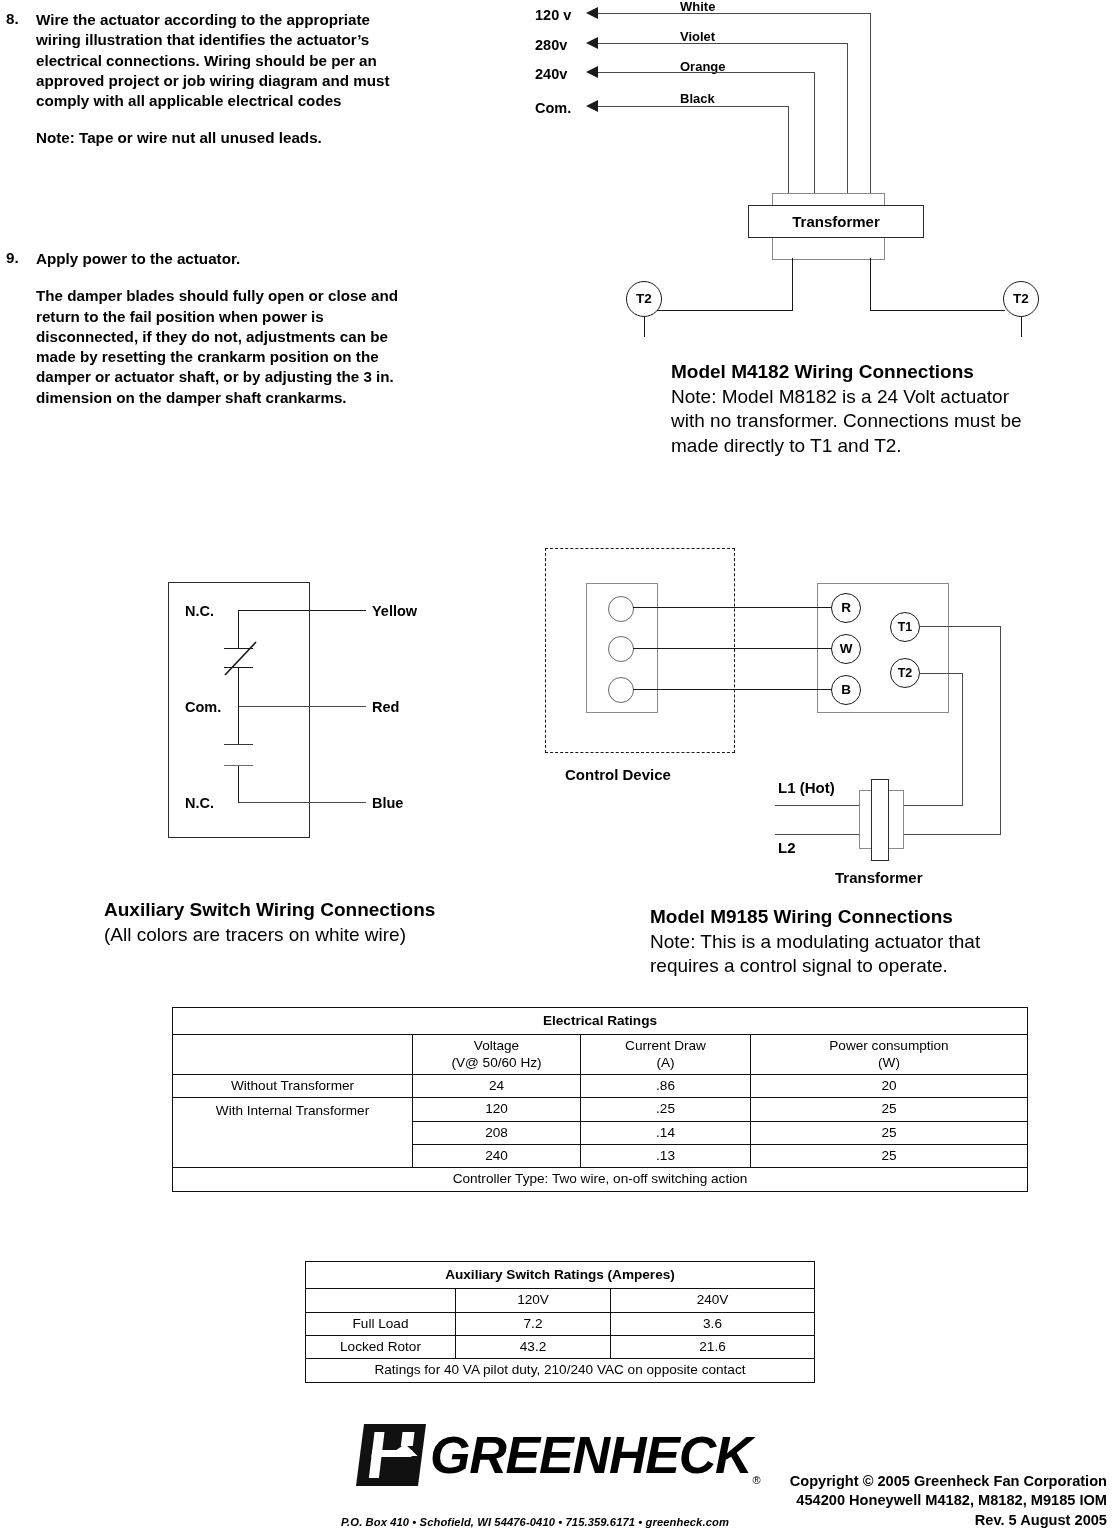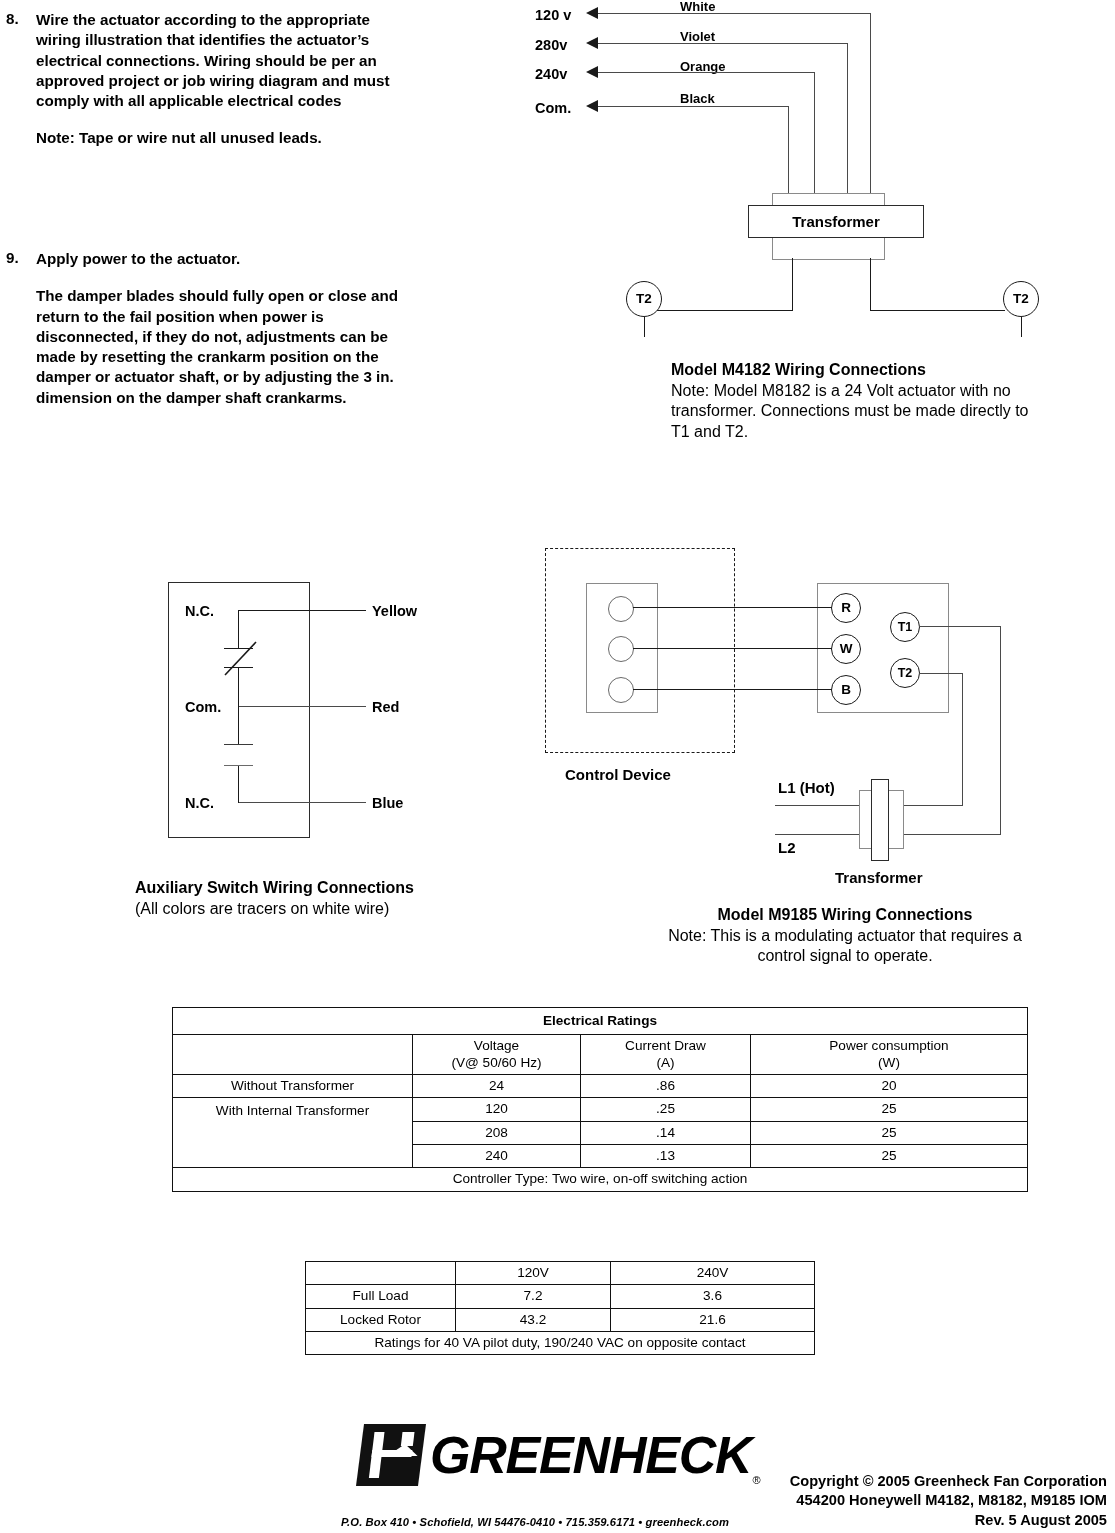--- a/index.html
+++ b/index.html
@@ -35,23 +35,23 @@
              border-right: 12px solid #1a1a1a; }
 
   .node { position: absolute; border-radius: 50%; border: 1.6px solid #1a1a1a;
           background: #fff; display: flex; align-items: center; justify-content: center;
           font-size: 13.5px; font-weight: 700; line-height: 1; text-align: right; }
   .node-plain { position: absolute; border-radius: 50%; border: 1.5px solid #6a6a6a; background: #fff; }
 
   .dashed-box { position: absolute; border: 1.6px dashed #1a1a1a; }
 
   
-  .cap { position: absolute; font-size: 16px; line-height: 1.29; }
+  .cap { position: absolute; font-size: 19px; line-height: 1.29; }
   .cap b { font-weight: 700; }
-  .cap-center { text-align: center; }
+  .cap-center { text-align: left; }
 
   
   table.rt { position: absolute; border-collapse: collapse; background: #fff; }
   table.rt td {
     border: 1.6px solid #111;
     font-size: 13.6px;
     text-align: center;
     padding: 3px 4px;
     line-height: 1.2;
     font-weight: 400;
@@ -165,21 +165,21 @@
     <div style="position:absolute; left:73px; top:70px; width:34px; height:36px; overflow:visible;">
       <svg width="40" height="40" viewBox="0 0 40 40" style="display:block;">
         <line x1="2" y1="35" x2="33" y2="2" stroke="#1a1a1a" stroke-width="1.6"></line>
       </svg>
     </div>
 
     <div class="wire-h" style="left:74px; top:174px; width:29px; border-top-color:#3a3a3a;"></div>
     <div class="wire-h" style="left:74px; top:195px; width:29px; border-top-color:#6a6a6a;"></div>
   </div>
 
-  <div class="cap" style="left:104px; top:878px; width:420px;margin-left:31px;">
+  <div class="cap" style="left:104px; top:898px; width:420px;">
     <b>Auxiliary Switch Wiring Connections</b><br>
     <span>(All colors are tracers on white wire)</span>
   </div>
 
   <div class="abs" style="left:540px; top:540px; width:500px; height:360px;">
 
     <div class="dashed-box" style="left:5px; top:8px; width:190px; height:205px;"></div>
 
     <div class="box-gray" style="left:46px; top:43px; width:72px; height:130px;"></div>
     <div class="node-plain" style="left:68px; top:56px; width:26px; height:26px;"></div>
@@ -279,36 +279,39 @@
       </tr>
       <tr>
         <td colspan="4">Controller Type: Two wire, on-off switching action</td>
       </tr>
     </tbody>
   </table>
 
   <table class="rt" style="left:305px; top:1261px; width:510px;">
     <tbody>
       <tr>
+        <td class="hdr" colspan="3" style="padding:5px 4px;">Auxiliary Switch Ratings (Amperes)</td>
+      </tr>
+      <tr>
         <td class="blank" style="width:150px;"></td>
         <td style="width:155px;">120V</td>
         <td>240V</td>
       </tr>
       <tr>
         <td>Full Load</td>
         <td>7.2</td>
         <td>3.6</td>
       </tr>
       <tr>
         <td>Locked Rotor</td>
         <td>43.2</td>
         <td>21.6</td>
       </tr>
       <tr>
-        <td colspan="3">Ratings for 40 VA pilot duty, 190/240 VAC on opposite contact</td>
+        <td colspan="3">Ratings for 40 VA pilot duty, 210/240 VAC on opposite contact</td>
       </tr>
     </tbody>
   </table>
 
   <div class="logo-wrap" style="left:352px; top:1420px;">
     <span style="display:inline-block; width:74px; height:70px; position:relative;">
       <svg width="74" height="70" viewBox="0 0 74 70" style="display:block;">
         <polygon points="12,4 74,4 66,66 4,66" fill="#111111"></polygon>
         <rect x="24" y="12" width="10" height="46" fill="#ffffff" transform="skewX(-7)"></rect>
         <rect x="24" y="30" width="40" height="7" fill="#ffffff" transform="skewX(-7)"></rect>

